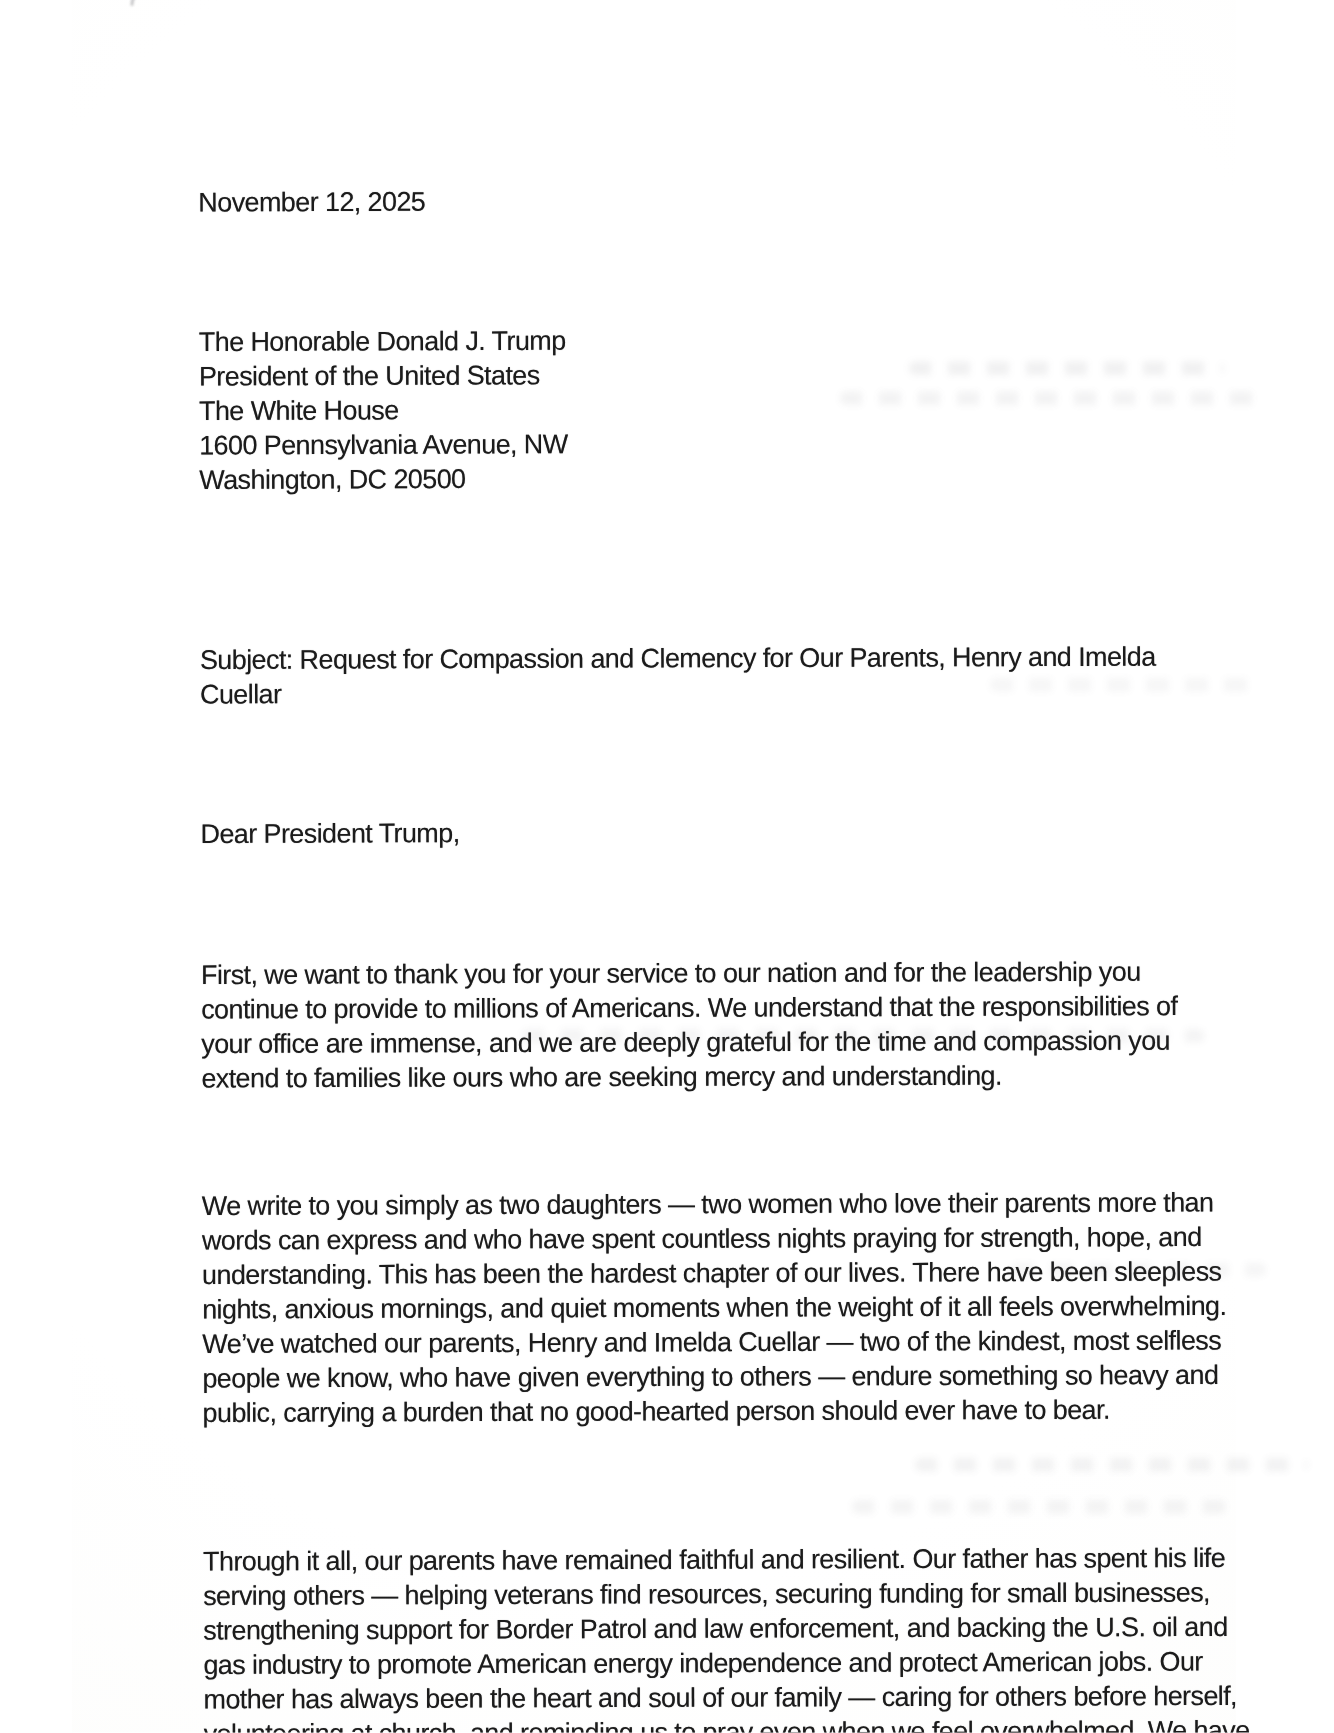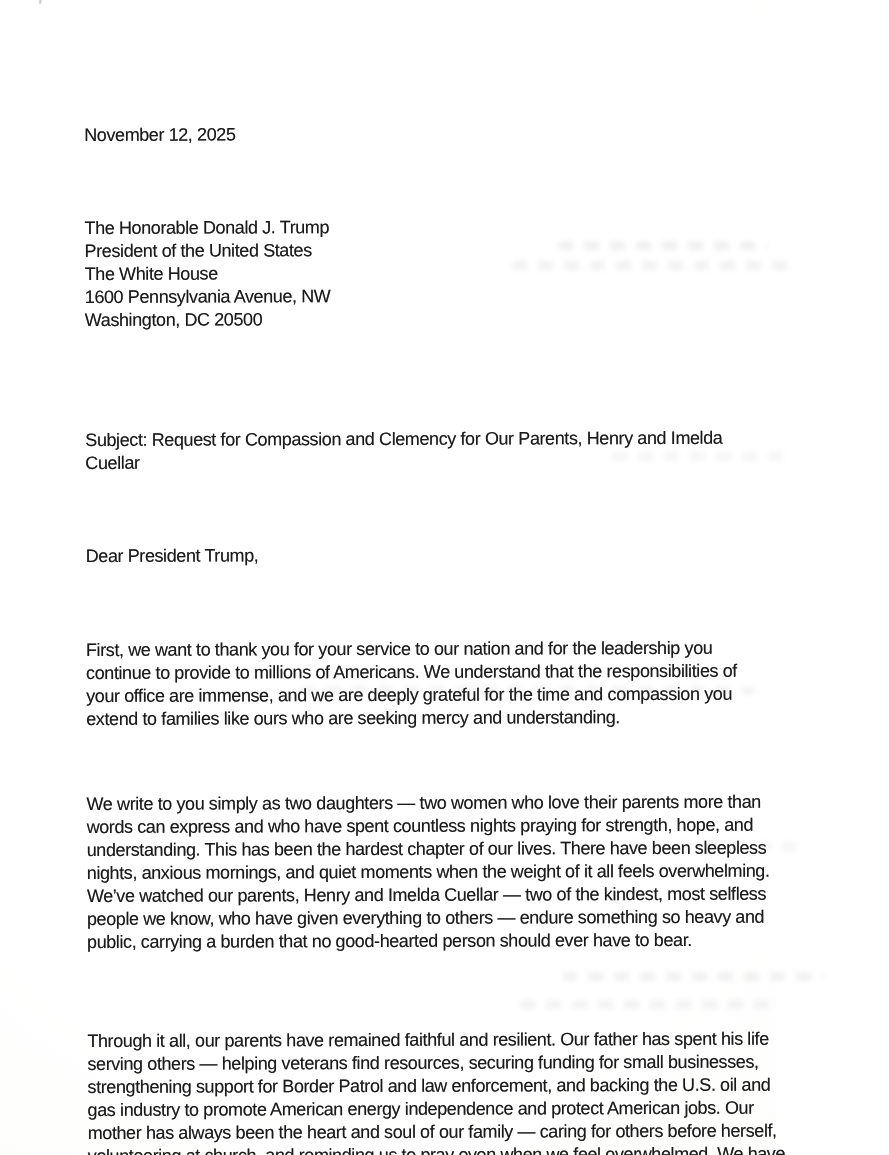--- a/index.html
+++ b/index.html
@@ -9,20 +9,21 @@
     width: 889px;
     height: 1155px;
     overflow: hidden;
   }
   .page {
     position: relative;
     width: 776px;
     height: 1155px;
     background:
       radial-gradient(ellipse 120% 90% at 48% 42%, #ffffff 55%, #fdfdfc 82%, #fafaf9 100%);
+    margin-left: 48px;
   }
   .content {
     position: absolute;
     left: 84px;
     top: 78px;
     width: 780px;
     font-family: "Liberation Sans", "DejaVu Sans", sans-serif;
     font-size: 18px;
     line-height: 23px;
     letter-spacing: -0.4px;

